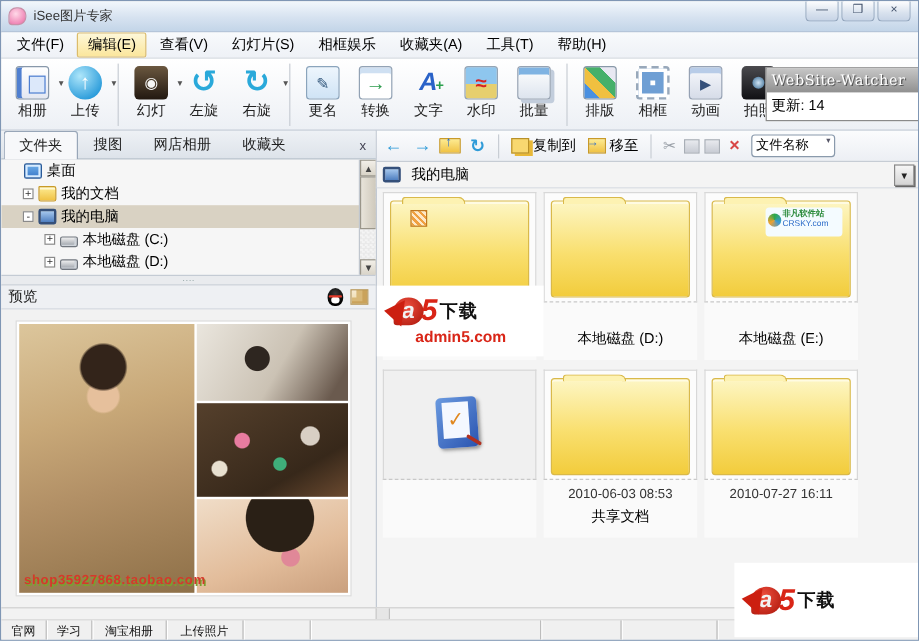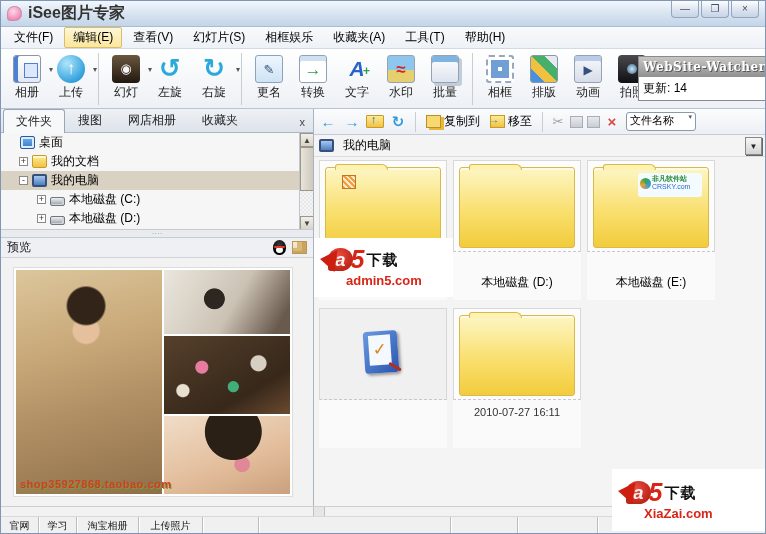--- a/index.html
+++ b/index.html
@@ -5,21 +5,21 @@
 *{box-sizing:border-box;margin:0;padding:0}
 html,body{width:766px;height:534px}
 body{font-family:"Liberation Sans","DejaVu Sans",sans-serif;font-size:12px;color:#000;background:#fff}
 .screen{position:relative;width:766px;height:534px;border:1px solid #7f96b4;background:#f0f0f0;overflow:hidden}
 
 
 .titlebar{height:26px;display:flex;align-items:center;padding:0 6px;
  background:linear-gradient(#f2f7fc,#d6e2f0 55%,#c3d5e8);border-bottom:1px solid #a8bcd4}
 .app-icon{width:15px;height:15px;margin-right:6px;border-radius:45% 45% 45% 20%;
  background:radial-gradient(circle at 40% 35%,#ffd9e8,#f08ab8 70%,#d8689a);border:1px solid #c890a8}
-.title-text{font-weight:bold;color:#333;font-size:16px}
+.title-text{font-weight:normal;color:#333;font-size:11px}
 .winbtns{margin-left:auto;display:flex;gap:2px;align-self:flex-start}
 .wbtn{width:28px;height:17px;border:1px solid #93a5bc;border-top:none;border-radius:0 0 4px 4px;
  background:linear-gradient(#fdfdfe,#d9e2ee 60%,#c7d4e6);font-size:10px;line-height:15px;text-align:center;color:#40506a}
 
 
 .menubar{height:22px;display:flex;align-items:center;background:linear-gradient(#f8fafc,#eef1f6);border-bottom:1px solid #d4dae2;padding-left:4px}
 .menu-item{padding:2px 9px;margin-right:2px;border-radius:2px}
 .menu-item.hl{background:linear-gradient(#fdf7d8,#fbe69c);border:1px solid #dcbc6a;padding:1px 8px}
 
 
@@ -154,21 +154,21 @@
 .wm{position:absolute;background:#fff;display:flex;flex-direction:column;justify-content:center;padding:2px 6px;z-index:30}
 .wm-admin5{left:313px;top:237px;width:139px;height:59px}
 .wm-xiazai{left:611px;top:468px;width:155px;height:62px}
 .a5row{display:flex;align-items:center;line-height:1}
 .a5swoosh{width:0;height:0;border-top:11px solid transparent;border-bottom:11px solid transparent;border-right:16px solid #cc1f10;margin-right:-8px;transform:rotate(8deg)}
 .a5a{background:radial-gradient(circle at 40% 35%,#f05040,#a81408);color:#f2f2f2;font-weight:bold;font-style:italic;font-size:19px;padding:2px 7px;border-radius:50% 50% 50% 12%}
 .a5five{color:#d92517;font-size:25px;font-weight:bold;font-style:italic;margin-left:-2px}
 .a5dl{color:#111;font-size:15px;font-weight:900;letter-spacing:1px;margin-left:2px}
 .a5domain{color:#d92517;font-weight:bold;font-size:13px;margin:1px 0 0 26px}
 .tooltip{position:absolute;left:637px;top:55px;width:129px;border:1px solid #8a8a8a;background:#fff;z-index:40}
-.tooltip-title{height:20px;background:linear-gradient(#c6c6c6,#909090);color:#fff;font-family:"DejaVu Serif","Liberation Serif",serif;font-weight:bold;font-size:12px;line-height:20px;padding-left:4px;text-shadow:1px 1px 0 #555;letter-spacing:.5px}
+.tooltip-title{height:20px;background:linear-gradient(#c6c6c6,#909090);color:#fff;font-family:"DejaVu Serif","Liberation Serif",serif;font-weight:normal;font-size:12px;line-height:20px;padding-left:4px;text-shadow:1px 1px 0 #555;letter-spacing:.5px}
 .tooltip-body{padding:3px 4px;font-size:12px;color:#000}
 </style>
 </head>
 <body>
 
 <div class="screen">
 
   <div class="titlebar">
     <div class="app-icon"></div>
     <div class="title-text">iSee图片专家</div>
@@ -232,26 +232,26 @@
     <div class="tbtn">
       <div class="ticon i-wmark">≈</div>
       <div class="tlabel">水印</div>
     </div>
     <div class="tbtn">
       <div class="ticon i-batch"></div>
       <div class="tlabel">批量</div>
     </div>
     <div class="tsep"></div>
     <div class="tbtn">
+      <div class="ticon i-layout"></div>
+      <div class="tlabel">排版</div>
+    </div>
+    <div class="tbtn">
       <div class="ticon i-frame"></div>
       <div class="tlabel">相框</div>
-    </div>
-    <div class="tbtn">
-      <div class="ticon i-layout"></div>
-      <div class="tlabel">排版</div>
     </div>
     <div class="tbtn">
       <div class="ticon i-anim">▶</div>
       <div class="tlabel">动画</div>
     </div>
     <div class="tbtn">
       <div class="ticon i-camera"></div>
       <div class="tlabel">拍照</div>
     </div>
   </div>
@@ -381,20 +381,27 @@
         <div class="tile">
           <div class="thumb cp-thumb">
               <div class="cp-icon"></div>
             </div>
           <div class="tdate"></div>
         </div>
         <div class="tile">
           <div class="thumb">
               <div class="folder"></div>
             </div>
+          <div class="tdate">2010-06-03 08:53</div>
+          <div class="tname">共享文档</div>
+        </div>
+        <div class="tile">
+          <div class="thumb">
+              <div class="folder"></div>
+            </div>
           <div class="tdate">2010-07-27 16:11</div>
         </div>
       </div>
     </div>
   </div>
 
   <div class="hstrip">
     <div class="seg1"></div>
     <div class="segbtn"></div>
   </div>
@@ -426,16 +433,15 @@
     <div class="a5domain">admin5.com</div>
   </div>
 
   <div class="wm wm-xiazai">
     <div class="a5row">
       <span class="a5swoosh"></span>
       <span class="a5a">a</span>
       <span class="a5five">5</span>
       <span class="a5dl">下载</span>
     </div>
-    <div class="a5domain">XiaZai.com</div>
   </div>
 
 </div>
 
 </body></html>

